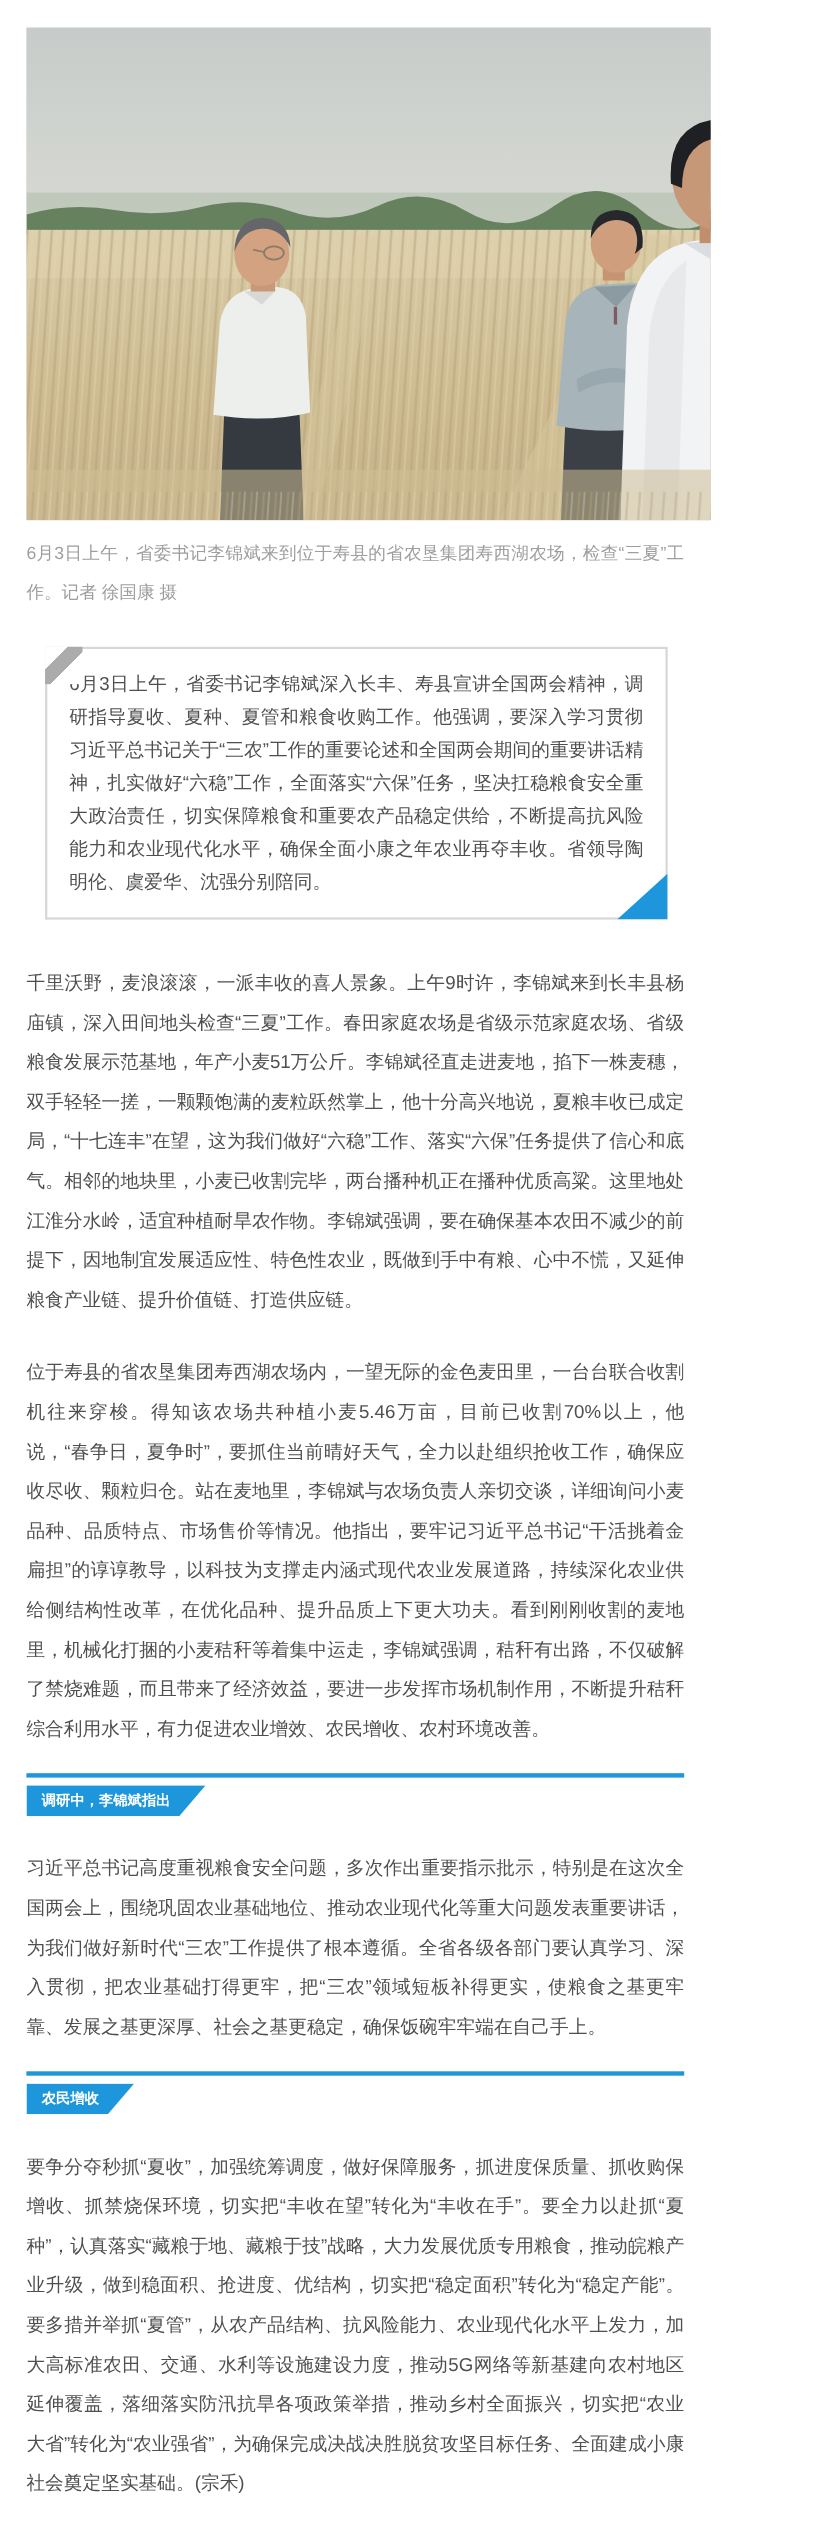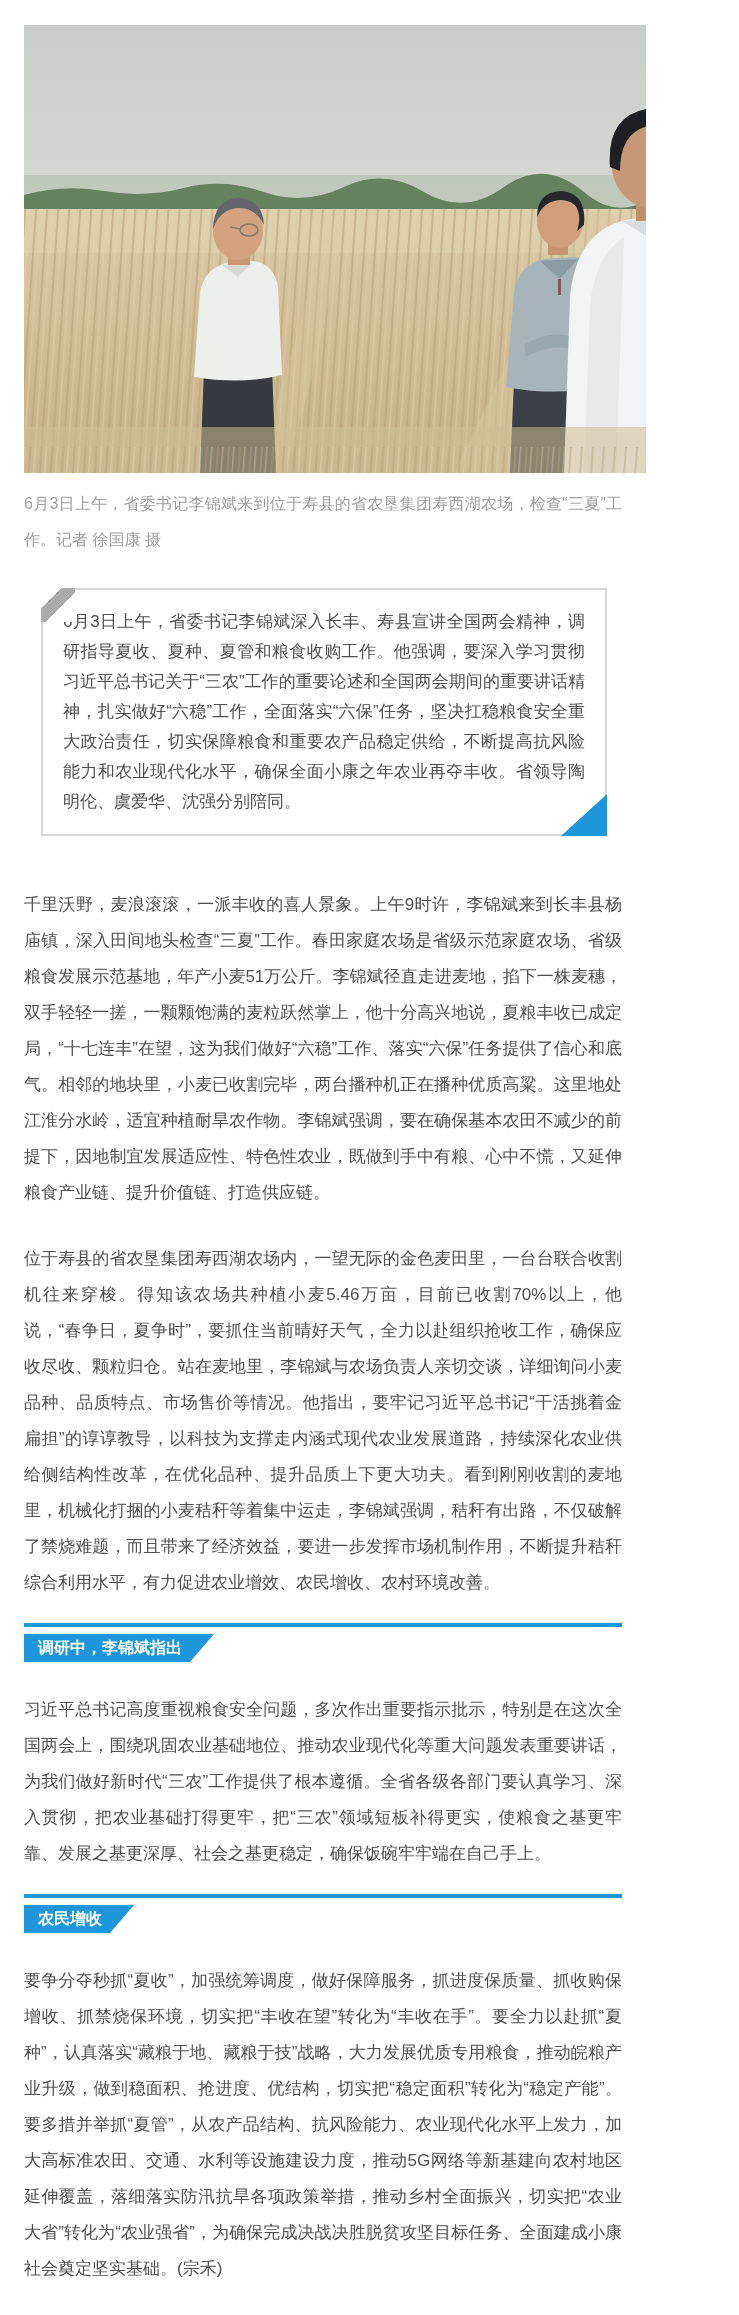--- a/index.html
+++ b/index.html
@@ -30,27 +30,27 @@
   }
   .corner-tri {
     position:absolute; right:-2px; bottom:-2px; width:46px; height:42px;
     background:#1e96dc; clip-path:polygon(100% 0,100% 100%,0 100%);
   }
   
   .para {
     margin:30px 0 0 0; font-size:17px; line-height:36px; color:#4f4f4f;
     text-align:justify; word-break:break-all; letter-spacing:0;
   }
-  .para.first { margin-top:51px; }
+  .para.first { margin-top:40px; }
   
   .section { margin-top:22px; }
   .section-rule { height:4px; background:#1e96dc; }
   .section-banner {
     display:inline-block; margin-top:7px; background:#1e96dc; color:#ffffff;
-    font-weight:bold; font-size:16px; line-height:28px;
+    font-weight:bold; font-size:13px; line-height:28px;
     padding:0 32px 0 14px;
     clip-path:polygon(0 0,100% 0,calc(100% - 24px) 100%,0 100%);
   }
   .section-body { }
 </style>
 </head>
 <body>
 
 <div class="page">
 

